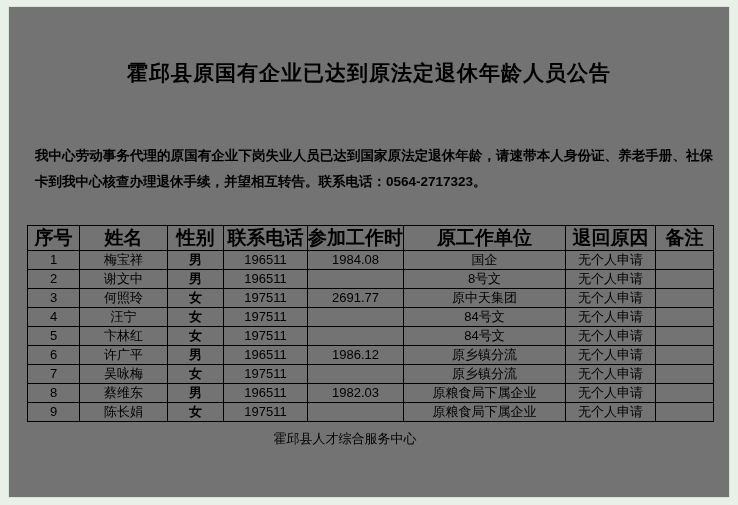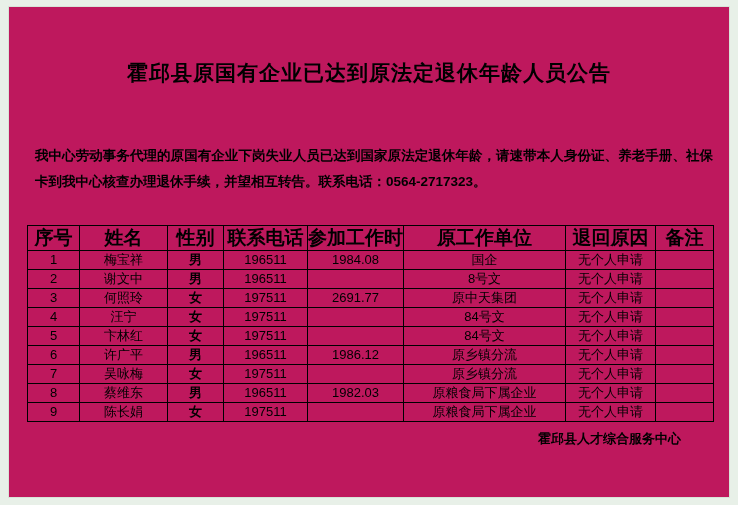--- a/index.html
+++ b/index.html
@@ -12,21 +12,21 @@
     background: #e8f0e8;
     font-family: "Liberation Sans", "DejaVu Sans", sans-serif;
     overflow: hidden;
   }
   .page {
     position: absolute;
     left: 8px;
     top: 6px;
     width: 722px;
     height: 492px;
-    background: #be185d;
+    background: #737373;
     box-sizing: border-box;
     border: 1px solid #d8e4d8;
   }
   .title {
     text-align: center;
     font-size: 21px;
     font-weight: bold;
     color: #000;
     margin-top: 52px;
     letter-spacing: 1px;
@@ -74,24 +74,24 @@
   .col-seq { width: 52px; }
   .col-name { width: 88px; }
   .col-gender { width: 56px; }
   .col-birth { width: 84px; }
   .col-workdate { width: 96px; }
   .col-unit { width: 162px; }
   .col-reason { width: 90px; }
   .col-note { width: 58px; }
   .footer {
     margin-top: 8px;
-    text-align: right;
+    text-align: center;
     padding-right: 48px;
     font-size: 13px;
-    font-weight: bold;
+    font-weight: normal;
     line-height: 18px;
     color: #000;
   }
 </style>
 </head>
 <body>
 
 <div class="page">
 
   <div class="title">霍邱县原国有企业已达到原法定退休年龄人员公告</div>

